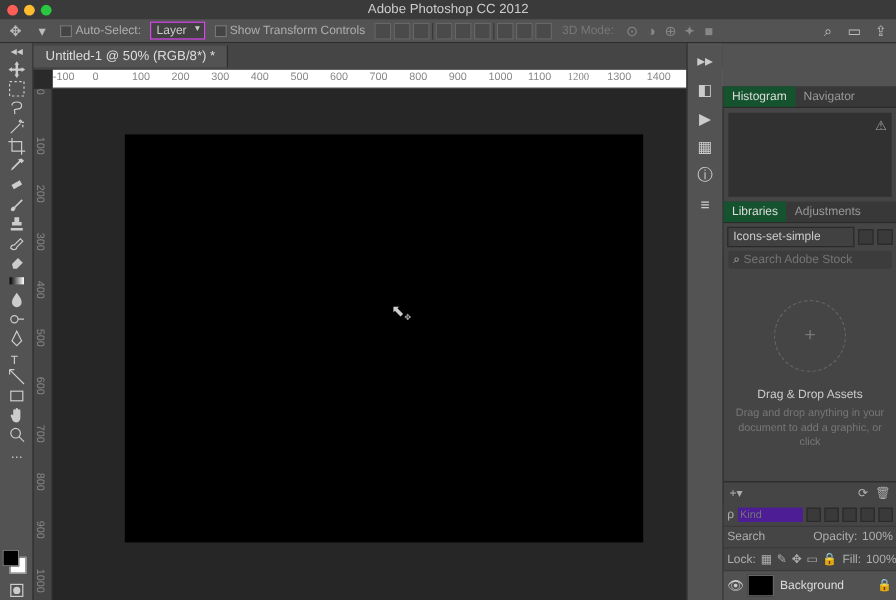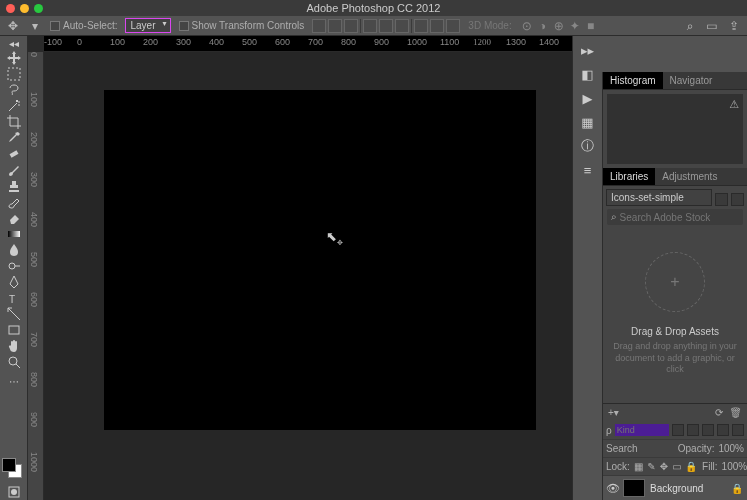--- a/index.html
+++ b/index.html
@@ -19,36 +19,36 @@
 .align-btns{display:flex;gap:2px}
 .al{width:14px;height:14px;border:1px solid #666;background:#4a4a4a}
 .opt-r{margin-left:auto;display:flex;gap:8px;align-items:center}
 .main{display:flex;height:464px;position:relative}
 .tools{width:28px;background:#535353;border-right:1px solid #2c2c2c;display:flex;flex-direction:column}
 .tb{display:flex;justify-content:center;align-items:center}
 .tb svg{display:block}
 .tabbar{height:22px;background:#454545;display:flex;align-items:center}
 .tab{background:#535353;padding:3px 10px;font-size:11px;color:#ddd;border-right:1px solid #2c2c2c}
 .canvas-wrap{flex:1;background:#2a2a2a;position:relative;overflow:hidden}
-.ruler-h{position:absolute;top:0;left:16px;right:0;height:16px;background:#000000;border-bottom:1px solid #2a2a2a}
+.ruler-h{position:absolute;top:0;left:16px;right:0;height:16px;background:#ffffff;border-bottom:1px solid #2a2a2a}
 .ruler-v{position:absolute;top:16px;left:0;width:16px;bottom:0;background:#454545;border-right:1px solid #2a2a2a}
 .ruler-h span{position:absolute;top:1px;font-size:9px;color:#888}
 .ruler-v span{position:absolute;left:1px;font-size:9px;color:#888;writing-mode:vertical-lr}
 .canvas-area{position:absolute;top:16px;left:16px;right:0;bottom:0;background:#262626}
 .canvas{position:absolute;top:38px;left:60px;width:432px;height:340px;background:#000}
 .cursor{position:absolute;top:177px;left:282px;font-size:13px;color:#ccc}
 .right{width:30px;background:#535353;border-left:1px solid #2c2c2c;display:flex;flex-direction:column;gap:8px;padding-top:6px;align-items:center}
 .ri{width:16px;height:16px;color:#ccc;font-size:13px;display:flex;align-items:center;justify-content:center}
 .panels{position:absolute;right:0;top:36px;bottom:0;width:145px;background:#454545;border-left:1px solid #2c2c2c;display:flex;flex-direction:column}
 .p-tabs{display:flex;background:#383838;border-bottom:1px solid #2a2a2a}
 .p-tab{padding:3px 7px;font-size:10px;color:#999;cursor:pointer}
-.p-tab.active{background:#000000;color:#ddd}
+.p-tab.active{background:#14532d;color:#ddd}
 .histo{height:70px;background:#313131;margin:4px;position:relative}
 .warn{position:absolute;right:4px;top:4px;font-size:11px;color:#aaa}
-.lib-bar{display:flex;align-items:flex-end;padding:3px;gap:3px;background:#454545}
+.lib-bar{display:flex;align-items:center;padding:3px;gap:3px;background:#454545}
 .lib-sel{flex:1;background:#414141;border:1px solid #2a2a2a;padding:2px 4px;font-size:10px;color:#ccc}
 .sq{width:13px;height:13px;background:#3a3a3a;border:1px solid #2a2a2a}
 .search{background:#3c3c3c;margin:0 4px;padding:2px 4px;border-radius:2px;display:flex;align-items:center;gap:3px}
 .search input{background:none;border:none;outline:none;color:#888;flex:1;font-size:10px}
 .drop{flex:1;display:flex;flex-direction:column;align-items:center;justify-content:center;padding:10px}
 .circle{width:60px;height:60px;border:1px dashed #666;border-radius:50%;display:flex;align-items:center;justify-content:center;color:#777;font-size:16px}
 .drop-t{margin-top:14px;color:#ccc;font-size:10px}
 .drop-s{margin-top:4px;color:#777;font-size:9px;text-align:center;line-height:1.3}
 .p-foot{display:flex;padding:3px 5px;border-top:1px solid #2a2a2a;gap:6px;align-items:center}
 .layers{background:#454545}
@@ -243,20 +243,23 @@
     </div>
     <div class="tb" style="margin-top:4px">
         <svg width="16" height="16">
           <rect x="3" y="3" width="10" height="10" fill="none" stroke="#ccc"></rect>
           <circle cx="8" cy="8" r="3" fill="#ccc"></circle>
         </svg>
       </div>
   </div>
 
   <div class="mid">
+    <div class="tabbar">
+      <div class="tab">Untitled-1 @ 50% (RGB/8*) *</div>
+    </div>
     <div class="canvas-wrap">
       <div class="ruler-h" id="rh">
           <span style="left: 0px;">-100</span>
           <span style="left: 33px;">0</span>
           <span style="left: 66px;">100</span>
           <span style="left: 99px;">200</span>
           <span style="left: 132px;">300</span>
           <span style="left: 165px;">400</span>
           <span style="left: 198px;">500</span>
           <span style="left: 231px;">600</span>

